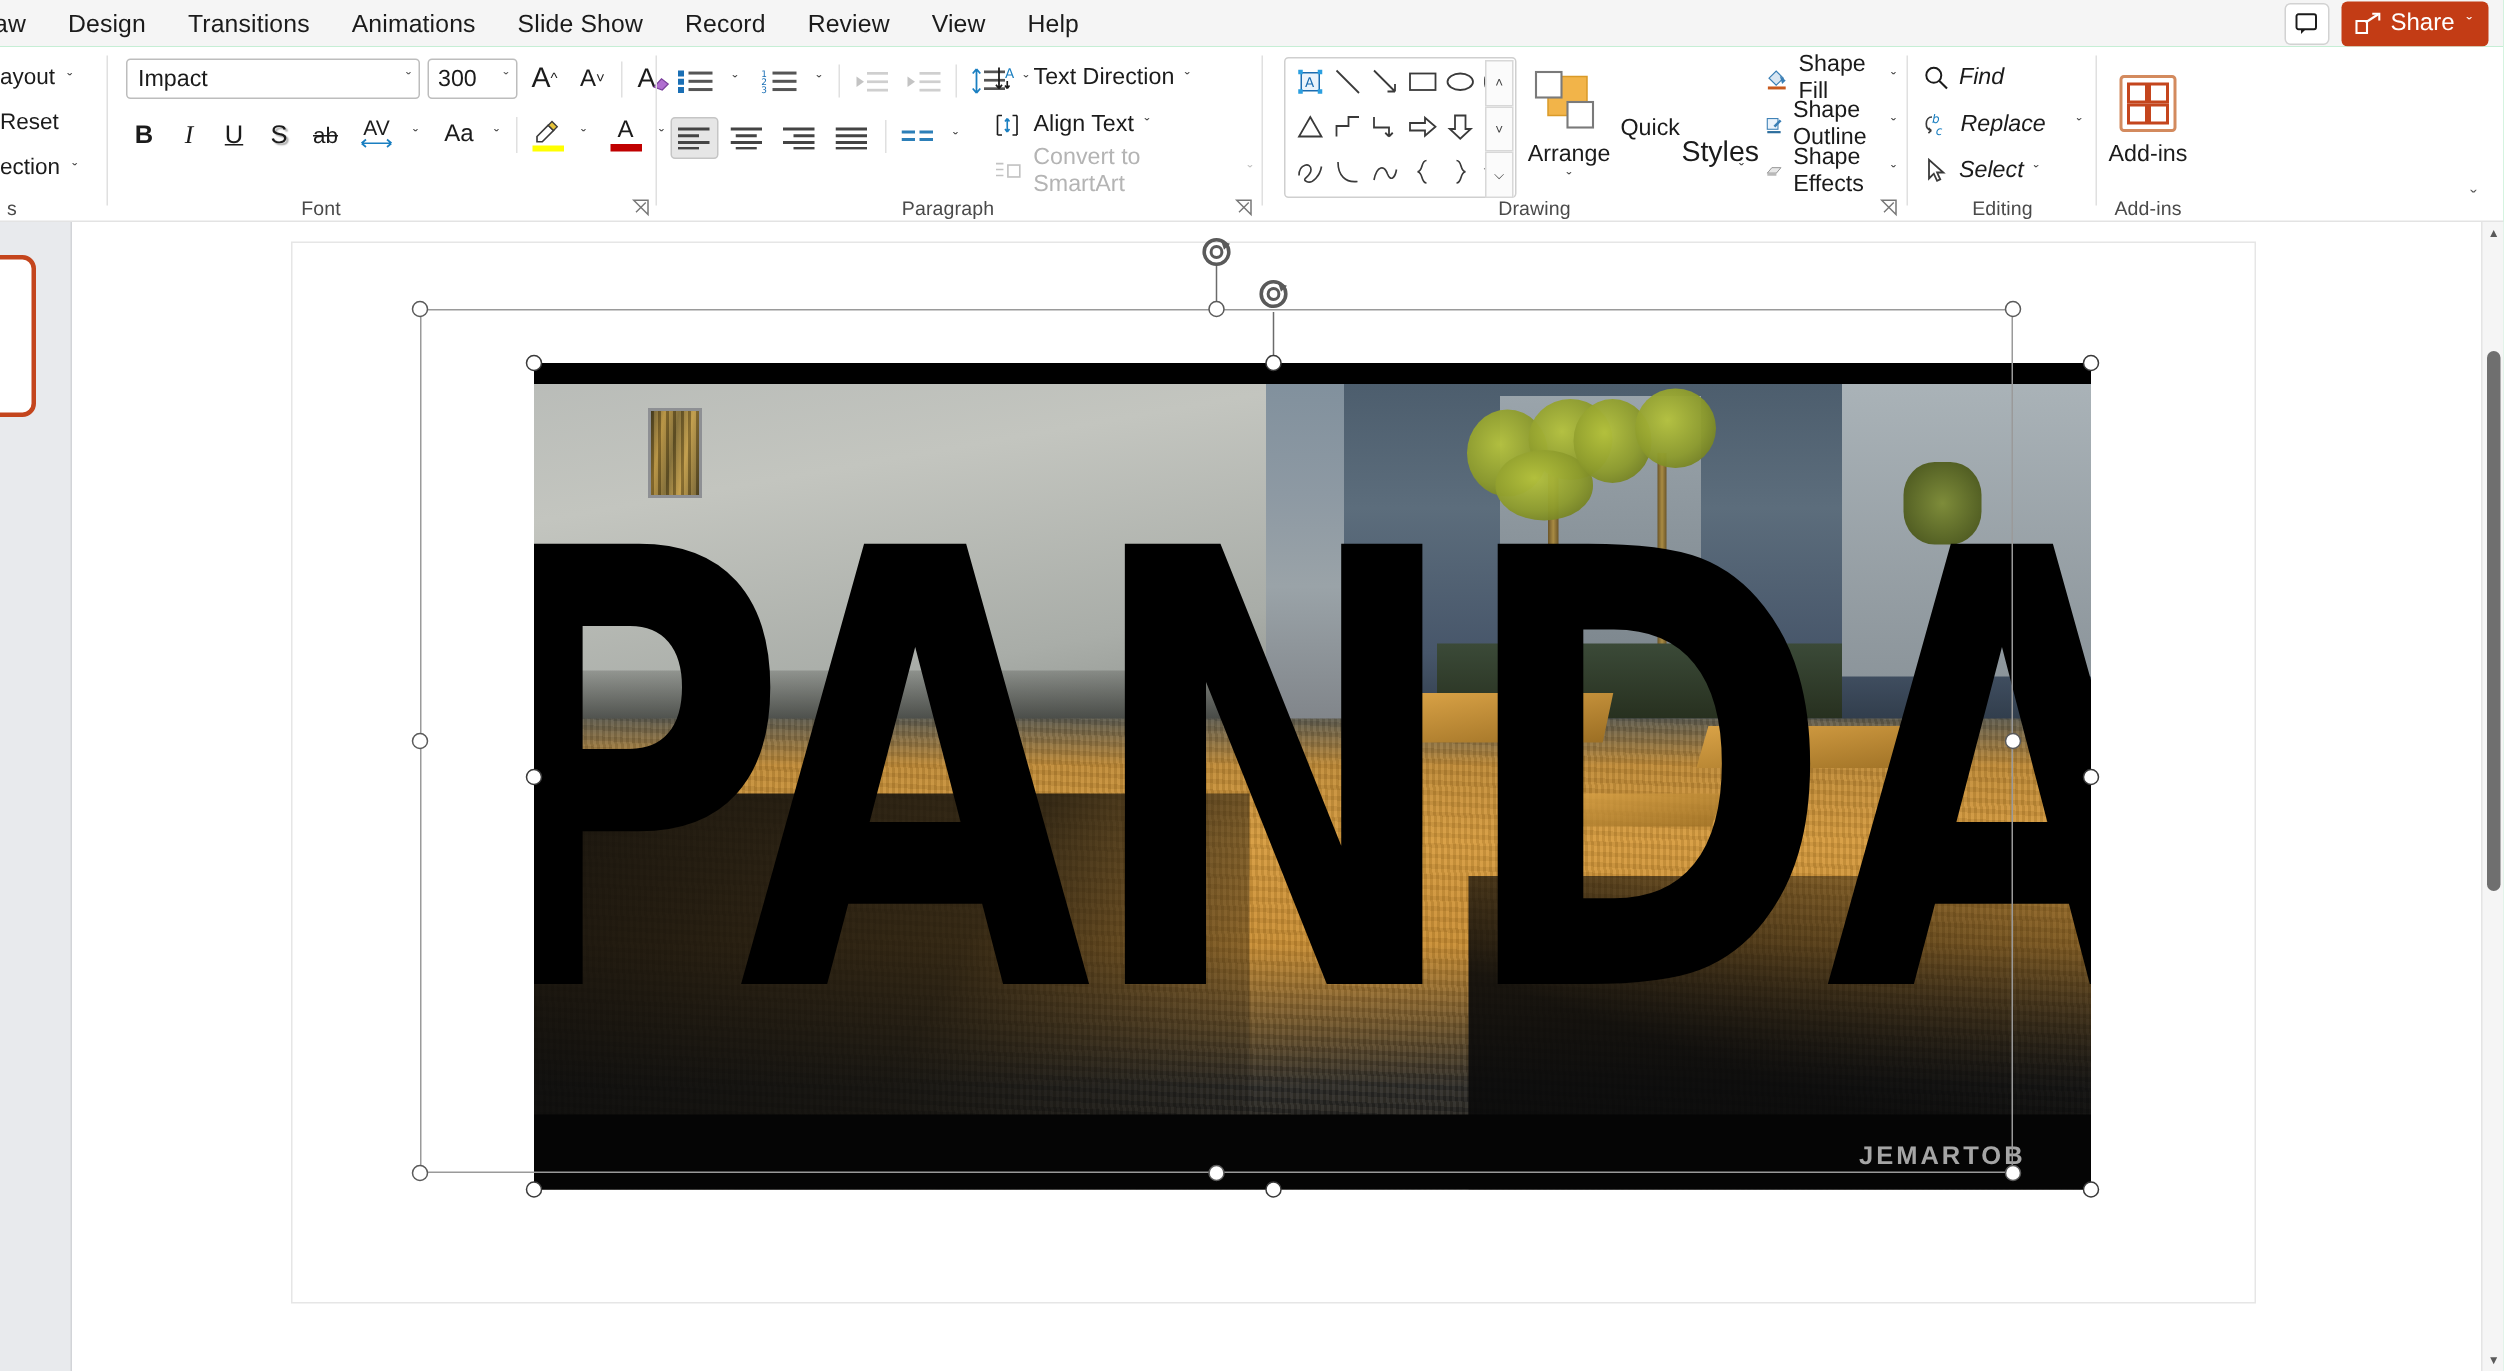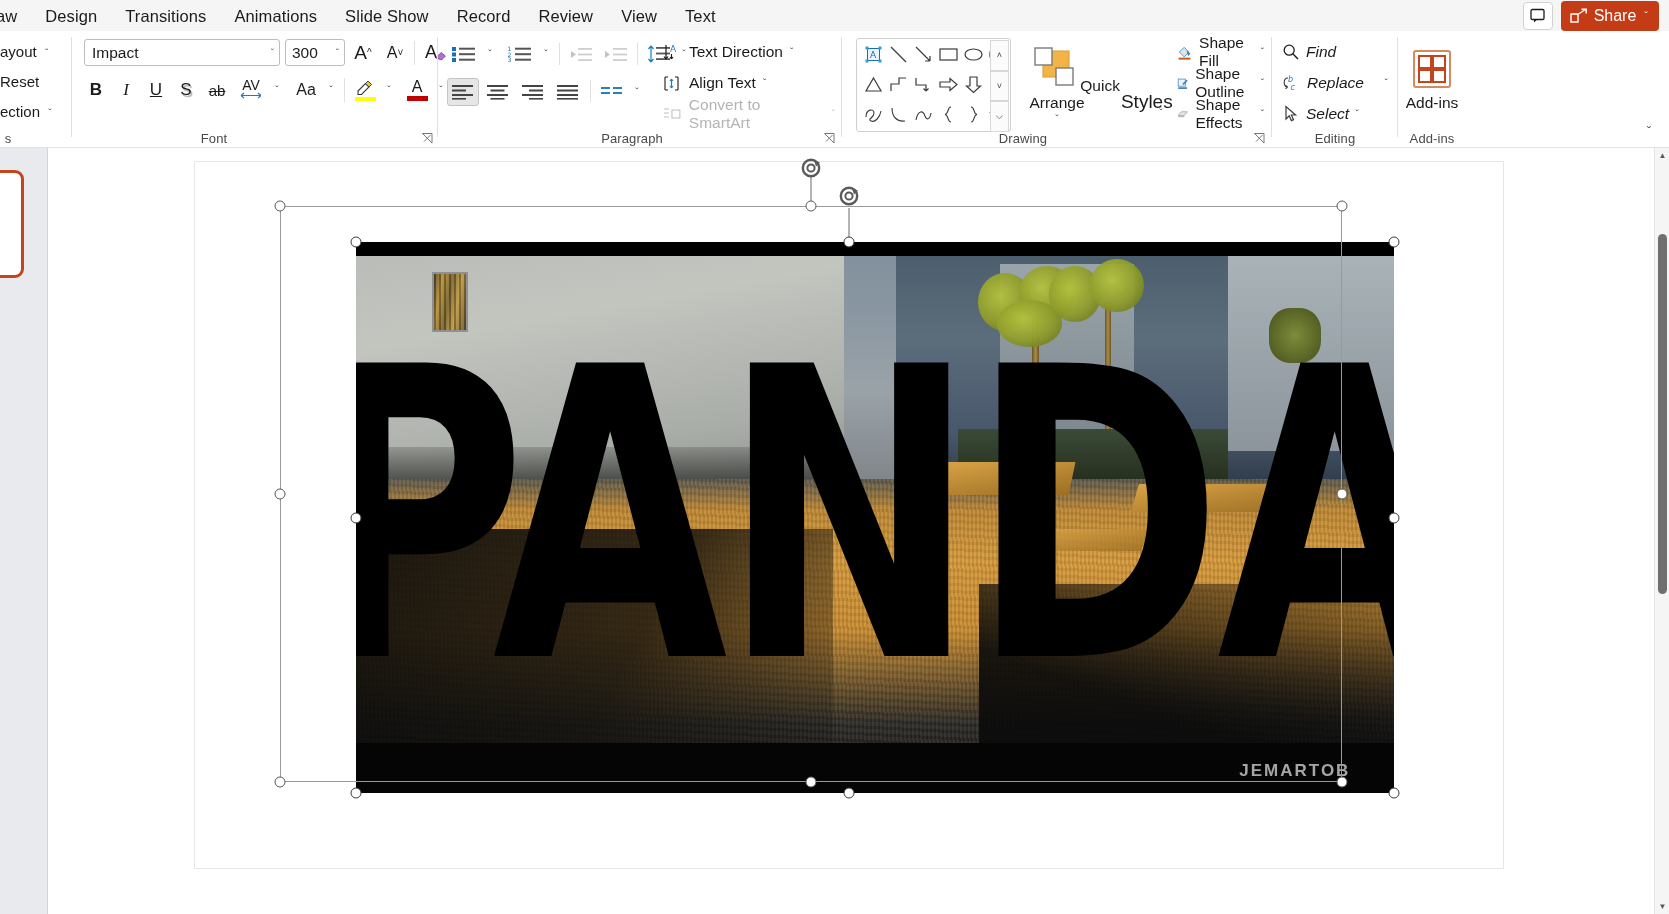--- a/index.html
+++ b/index.html
@@ -285,21 +285,21 @@
   <div class="tabbar">
     <div class="tabs">
       <div class="tab first">aw</div>
       <div class="tab">Design</div>
       <div class="tab">Transitions</div>
       <div class="tab">Animations</div>
       <div class="tab">Slide Show</div>
       <div class="tab">Record</div>
       <div class="tab">Review</div>
       <div class="tab">View</div>
-      <div class="tab">Text</div>
+      <div class="tab">Help</div>
     </div>
     <div class="tabbar-right">
       <div class="comment-btn">
         <svg width="17" height="17" viewBox="0 0 17 17">
           <rect x="2" y="2.5" width="13" height="10" rx="1.3" fill="none" stroke="#1b1b1b" stroke-width="1.3"></rect>
           <path d="M5 12.5 L5 15.6 L8.2 12.5 Z" fill="#1b1b1b"></path>
         </svg>
       </div>
       <div class="share-btn">
         <svg width="18" height="16" viewBox="0 0 18 16">
@@ -641,21 +641,21 @@
             </svg>
         </div>
 
         <div class="galscroll">
           <div class="galbtn">˄</div>
           <div class="galbtn">˅</div>
           <div class="galbtn">⌵</div>
         </div>
       </div>
 
-      <div class="ico-btn" style="left:181px;top:7px;width:68px;height:94px;flex-direction:column;gap:2px;">
+      <div class="ico-btn" style="left:170px;top:7px;width:68px;height:94px;flex-direction:column;gap:2px;">
         <svg width="52" height="46" viewBox="0 0 52 46">
           <rect x="12" y="5" width="26" height="26" fill="#f2b449" stroke="#d99a28" stroke-width="1"></rect>
           <rect x="4" y="2" width="17" height="17" fill="#fff" stroke="#7a7a7a" stroke-width="1.4"></rect>
           <rect x="25" y="22" width="17" height="17" fill="#fff" stroke="#7a7a7a" stroke-width="1.4"></rect>
         </svg>
         <span style="font-size:15.5px;">Arrange</span>
         <span class="chev-s">ˇ</span>
       </div>
 
       <div class="ico-btn" style="left:251px;top:7px;width:66px;height:94px;gap:1px;">

